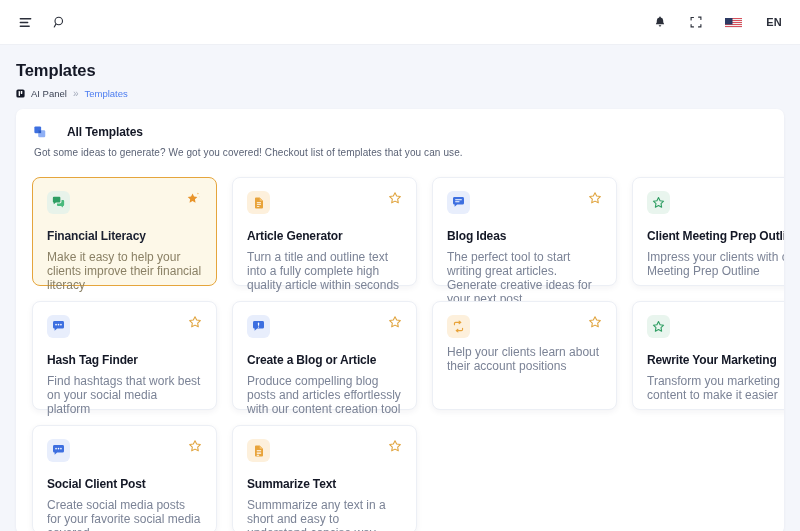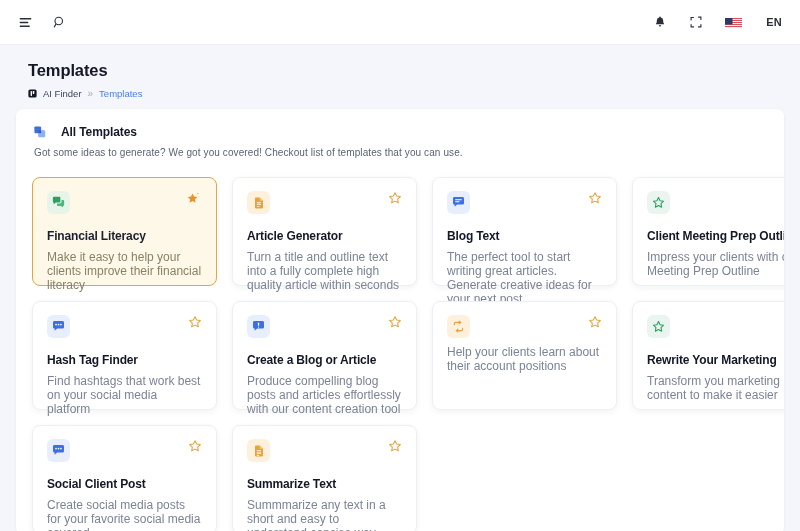--- a/index.html
+++ b/index.html
@@ -25,21 +25,21 @@
   .topbar-left { display: flex; align-items: center; gap: 19px; }
   .topbar-right { margin-left: auto; display: flex; align-items: center; gap: 22px; }
   .ic { display: inline-flex; align-items: center; justify-content: center; color: #2b2f3a; }
   .lang { display: inline-flex; align-items: center; gap: 24px; }
   .flag {
     width: 17px; height: 12px; display: block; border-radius: 1px; overflow: hidden;
   }
   .lang-label { font-size: 11px; font-weight: 700; color: #2b2f3a; letter-spacing: .2px; }
 
   
-  .pagehead { padding: 16px 16px 10px 16px; margin-left: 12px; }
+  .pagehead { padding: 16px 16px 10px 16px; }
   .page-title {
     font-size: 16.5px; font-weight: 700; color: #141826; letter-spacing: -0.1px;
   }
   .breadcrumb {
     display: flex; align-items: center; gap: 6px;
     margin-top: 8px; font-size: 9.5px; color: #5a6275;
   }
   .crumb-home-ic { display: inline-flex; color: #141826; }
   .crumb-text { color: #3e4556; }
   .crumb-sep { color: #a4abbb; font-size: 10px; }
@@ -49,21 +49,21 @@
   .panel {
     margin: 0 16px 0 16px;
     background: #ffffff;
     border-radius: 7px;
     box-shadow: 0 1px 3px rgba(30,40,70,.06);
     min-height: 418px;
     padding: 16px 0 0 0;
     overflow: hidden;
   }
   .panel-head { padding: 0 18px; }
-  .panel-title-row { display: flex; align-items: center; gap: 15px; }
+  .panel-title-row { display: flex; align-items: center; gap: 21px; }
   .panel-title {
     font-size: 12px; font-weight: 700; color: #141826; letter-spacing: -0.1px;
   }
   .panel-sub {
     margin-top: 8px; font-size: 10px; color: #5a6275; letter-spacing: .1px;
   }
 
   
   .grid {
     display: grid;
@@ -160,21 +160,21 @@
 <div class="pagehead">
   <div class="page-title">Templates</div>
   <div class="breadcrumb">
     <span class="crumb-home-ic">
       <svg width="9" height="9" viewBox="0 0 14 14" fill="#141826">
         <rect x="0.6" y="0.6" width="12.8" height="12.8" rx="2.6"></rect>
         <rect x="4.1" y="3.3" width="2.1" height="7.4" rx="0.6" fill="#ffffff"></rect>
         <rect x="7.4" y="3.3" width="2.4" height="4.3" rx="0.6" fill="#ffffff"></rect>
       </svg>
     </span>
-    <span class="crumb-text">AI Finder</span>
+    <span class="crumb-text">AI Panel</span>
     <span class="crumb-sep">»</span>
     <span class="crumb-active">Templates</span>
   </div>
 </div>
 
 <div class="panel">
   <div class="panel-head">
     <div class="panel-title-row">
       <span style="line-height:0">
         <svg width="12" height="12" viewBox="0 0 16 16">
@@ -240,21 +240,21 @@
       <rect x="4.2" y="7.3" width="6.4" height="1.3" rx="0.65"></rect>
     </g>
   </svg>
 </div>
           <div class="fav">
   <svg width="14" height="14" viewBox="0 0 20 20" fill="none" stroke="#e0a33c" stroke-width="1.5" stroke-linejoin="round">
     <path d="M10 2.4l2.35 4.77 5.26.77-3.8 3.71.9 5.25L10 14.42l-4.71 2.48.9-5.25-3.8-3.71 5.26-.77z"></path>
   </svg>
 </div>
         </div>
-        <div class="card-title">Blog Text</div>
+        <div class="card-title">Blog Ideas</div>
         <div class="card-desc">The perfect tool to start writing great articles. Generate creative ideas for your next post</div>
       </div>
       <div class="card">
         <div class="card-top">
           <div class="card-icon ic-green-plain">
   <svg width="13" height="13" viewBox="0 0 20 20" fill="none" stroke="#2f9e63" stroke-width="1.7" stroke-linejoin="round">
     <path d="M10 2.3l2.4 4.9 5.4.8-3.9 3.8.9 5.4-4.8-2.5-4.8 2.5.9-5.4L2.2 8l5.4-.8z"></path>
   </svg>
 </div>
         </div>

